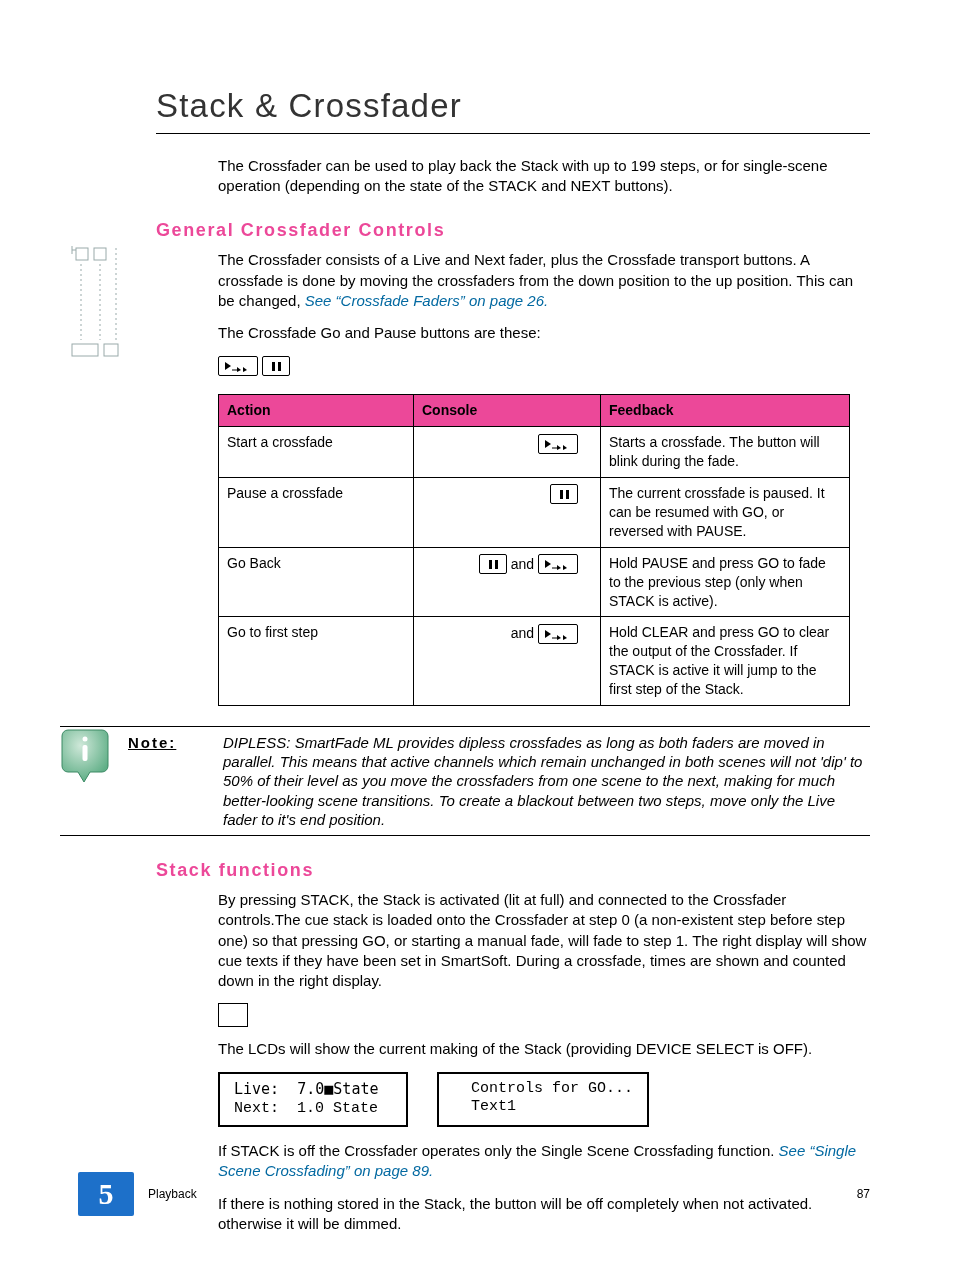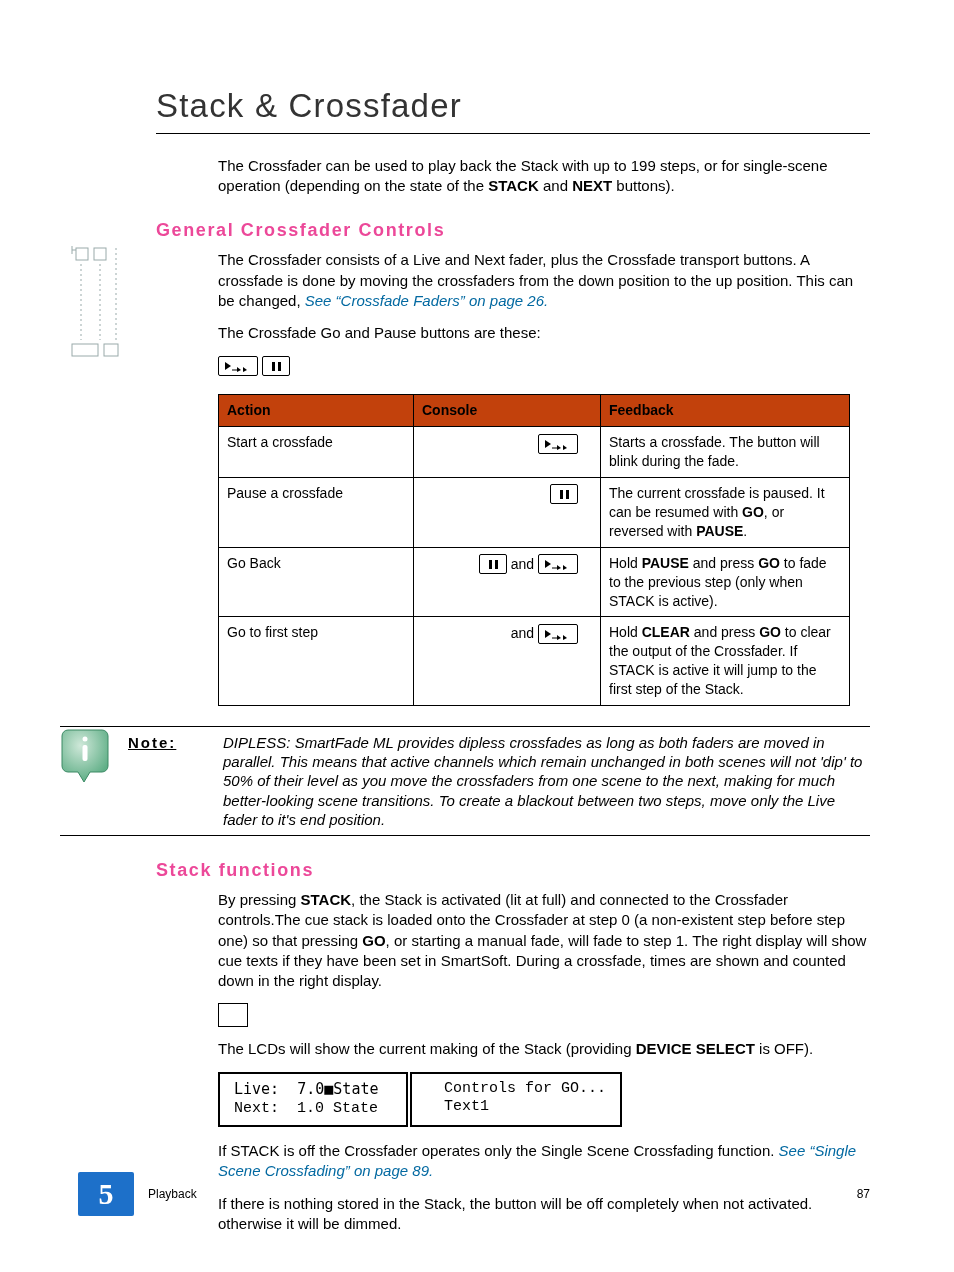--- a/index.html
+++ b/index.html
@@ -33,21 +33,21 @@
   hr.rule {
     border: none;
     border-top: 1px solid #000;
     margin: 0 0 22px 78px;
   }
   .body-text {
     margin-left: 140px;
     margin-right: 0;
   }
   p { margin: 0 0 12px 0; }
-  .bold { font-weight: 700; margin-top: 32px; }
+  .bold { font-weight: 400; margin-top: 32px; }
   h2.sub {
     font-size: 18px;
     font-weight: 700;
     letter-spacing: 1.6px;
     margin: 22px 0 8px 78px;
     color: #ec4899;
   }
   a.link { color: #0369a1; font-style: italic; text-decoration: none; }
   .margin-icon {
     position: absolute;
@@ -77,21 +77,21 @@
     margin-bottom: 20px;
     font-size: 14px;
   }
   table.actions th, table.actions td {
     border: 1px solid #000;
     padding: 6px 8px;
     text-align: left;
     vertical-align: top;
   }
   table.actions th {
-    background: #c2410c;
+    background: #ec4899;
     font-weight: 700;
   }
   .col-action { width: 178px; }
   .col-console { width: 170px; text-align: center;}
   table.actions td.console-cell { text-align: right; padding-right: 22px;}
   .and { font-size: 14px; vertical-align: middle; margin: 0 4px;}
   .note-block {
     margin-left: -18px;
     margin-bottom: 6px;
   }
@@ -119,21 +119,21 @@
   }
   .info-icon svg { width: 50px; height: 60px; }
   .empty-box {
     width: 28px;
     height: 22px;
     border: 1px solid #000;
     margin: 8px 0 12px 140px;
   }
   .lcd-row {
     display: flex;
-    gap: 2px;
+    gap: 29px;
     margin-left: 140px;
     margin-bottom: 14px;
   }
   .lcd {
     border: 2.5px solid #000;
     padding: 6px 14px;
     font-family: "Courier New", monospace;
     font-size: 15px;
     white-space: pre;
     min-width: 190px;

